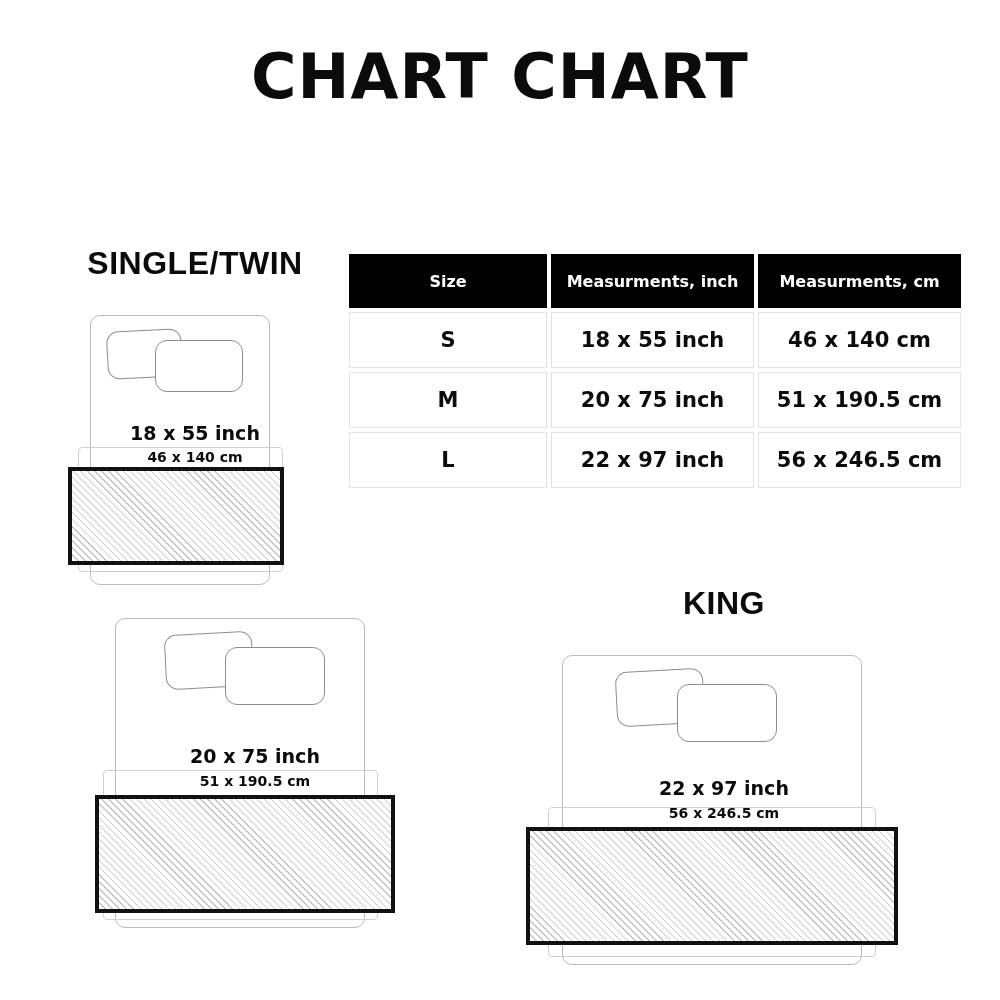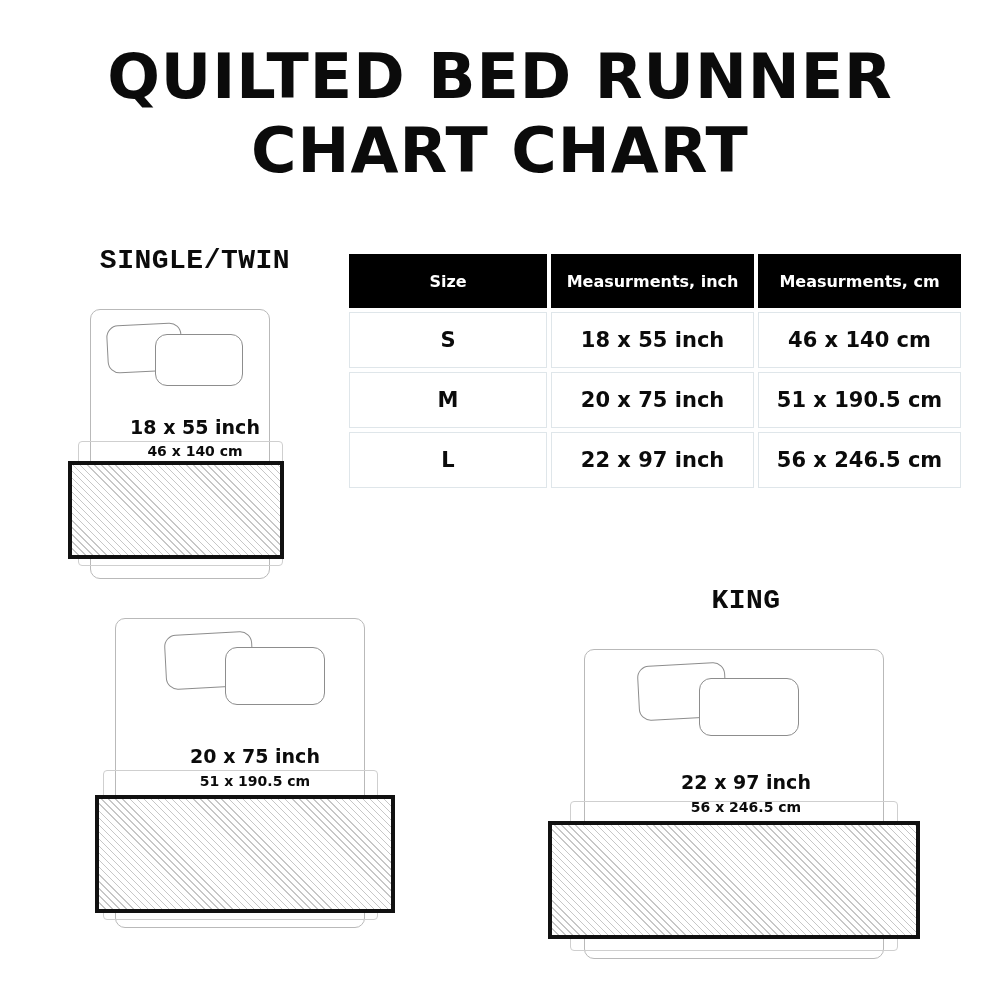--- a/index.html
+++ b/index.html
@@ -62,25 +62,25 @@
     color: #0b0b0b;
   }
   .col-size { width: 205px; }
   .col-inch { width: 205px; margin-left: 27px; }
   .col-cm   { width: 205px; }
 
   
   .bed-group { position: absolute; }
   .bed-label {
     text-align: center;
-    font-size: 28px;
+    font-size: 32px;
     font-weight: 700;
     letter-spacing: 0.5px;
     color: #0b0b0b;
-    font-family: Liberation Mono, monospace;
+    font-family: Liberation Sans, sans-serif;
   }
   .bed-canvas { position: relative; }
 
   .mattress {
     position: absolute;
     border: 1.6px solid #b9b9b9;
     border-radius: 10px;
     background: #ffffff;
     box-sizing: border-box;
   }
@@ -123,21 +123,20 @@
     font-size: 14px;
     font-weight: 700;
     color: #0b0b0b;
     font-family: "DejaVu Sans", "Liberation Sans", sans-serif;
   }
 </style>
 </head>
 <body>
 
 <div class="title-block">
-  <div class="title-line">QUILTED BED RUNNER</div>
   <div class="title-line">CHART CHART</div>
 </div>
 
 <table class="size-table">
   <thead>
     <tr>
       <th class="col-size">Size</th>
       <th class="col-inch">Measurments, inch</th>
       <th class="col-cm">Measurments, cm</th>
     </tr>
@@ -189,21 +188,21 @@
 
     <div class="sheet-edge" style="left:18px; top:185px; width:275px; height:150px;"></div>
 
     <div class="runner" style="left:10px; top:210px; width:300px; height:118px;"></div>
 
     <div class="dim-inch" style="left:0px; top:160px; width:340px;">20 x 75 inch</div>
     <div class="dim-cm" style="left:0px; top:188px; width:340px;">51 x 190.5 cm</div>
   </div>
 </div>
 
-<div class="bed-group" style="left:556px; top:585px; width:380px;">
+<div class="bed-group" style="left:534px; top:585px; width:380px;">
   <div class="bed-label">KING</div>
   <div class="bed-canvas" style="width:380px; height:330px;">
 
     <div class="mattress" style="left:28px; top:33px; width:300px; height:310px;"></div>
 
     <div class="pillow" style="left:82px; top:48px; width:88px; height:55px; transform:rotate(-3deg);"></div>
     <div class="pillow" style="left:143px; top:62px; width:100px; height:58px;"></div>
 
     <div class="sheet-edge" style="left:14px; top:185px; width:328px; height:150px;"></div>
 

